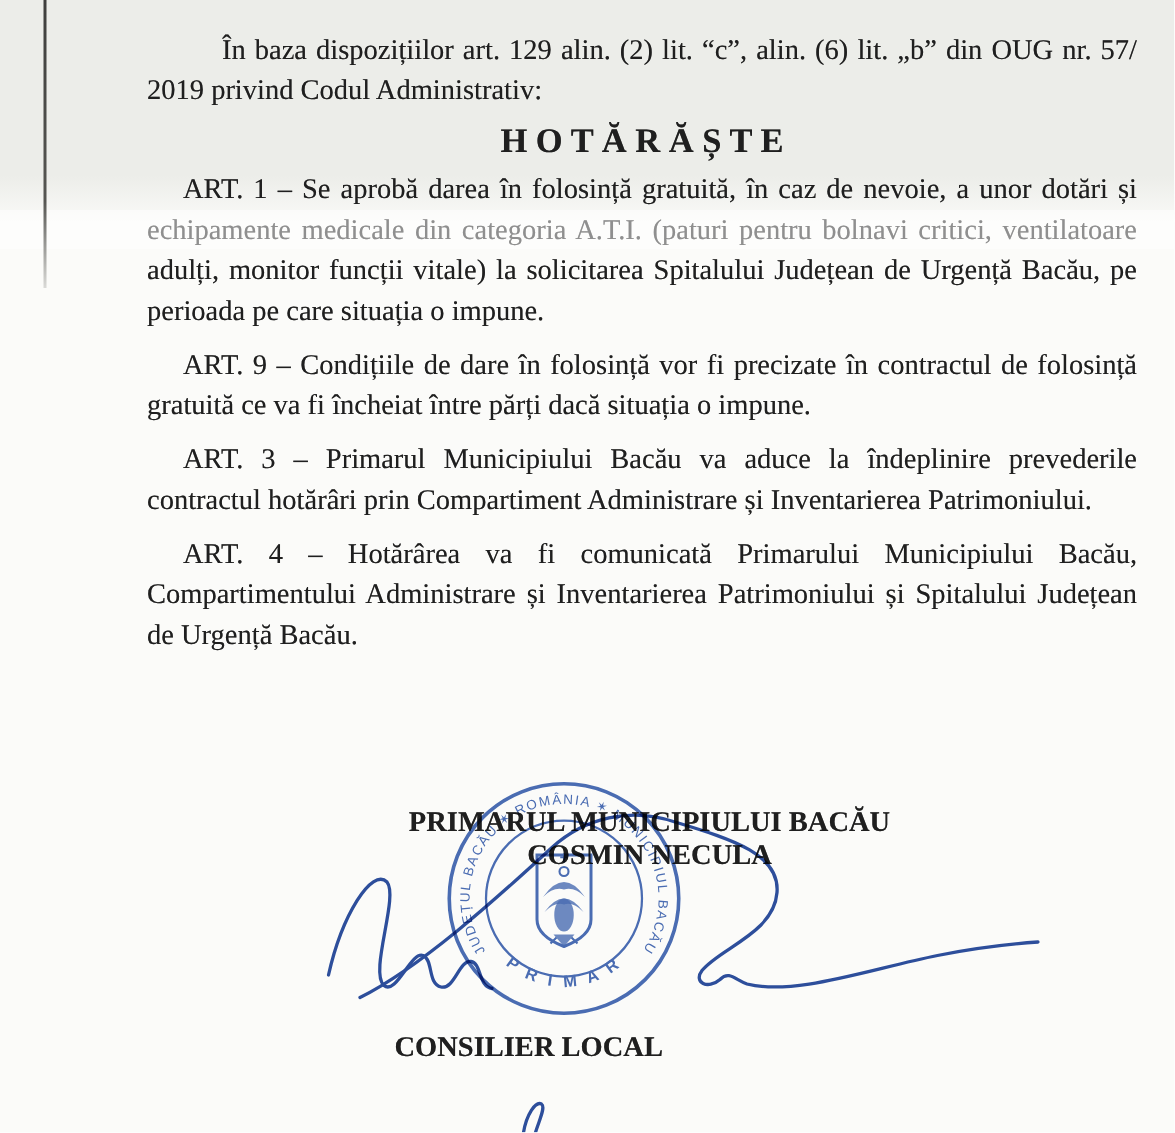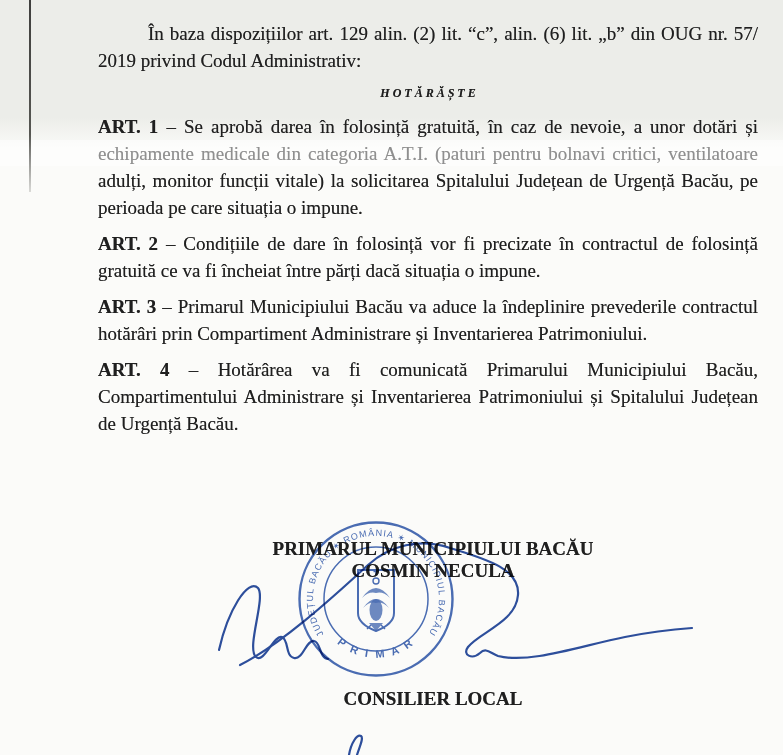--- a/index.html
+++ b/index.html
@@ -17,29 +17,29 @@
     background:linear-gradient(#ecedE9 0%,#ecede9 78%,rgba(236,237,233,0) 100%);}
   .fade-stripe{position:absolute;left:0;right:0;top:140px;height:26px;z-index:4;
     background:rgba(255,255,255,0.5);pointer-events:none;}
   .edge-line{position:absolute;left:29px;top:0;width:2px;height:192px;z-index:5;
     background:linear-gradient(#3f3f3d,#565652 70%,rgba(120,120,115,0.25));}
   
   .content{position:absolute;left:0;top:0;right:12px;padding:20px 13px 0 98px;z-index:1;}
   .content p{margin:0 0 9px;font-size:19px;line-height:27px;text-align:justify;
     text-shadow:0 0 .4px rgba(20,20,20,.55);}
   .intro{text-indent:50px;}
-  .heading{margin:6px 0;font-size:12px;font-weight:bold;text-align:center;
-    white-space:pre;line-height:27px;text-shadow:0 0 .4px rgba(20,20,20,.6);font-style:italic;}
+  .heading{margin:6px 0;font-size:23px;font-weight:bold;text-align:center;
+    white-space:pre;line-height:27px;text-shadow:0 0 .4px rgba(20,20,20,.6);}
   .intro{margin-bottom:6px !important;}
-  .art-label{font-weight:bold;}
+  .art-label{font-weight:normal;margin-left:24px;}
   
   .sig-mayor{position:absolute;left:263px;top:538px;width:340px;text-align:center;z-index:2;}
   .sig-mayor .t,.sig-councilor .t{font-size:19px;font-weight:bold;line-height:22px;
     text-shadow:0 0 .4px rgba(20,20,20,.6);}
-  .sig-councilor{position:absolute;left:263px;top:688px;width:340px;text-align:center;z-index:2;}
+  .sig-councilor{position:absolute;left:263px;top:688px;width:340px;text-align:left;z-index:2;}
   .stamp-svg{position:absolute;left:295px;top:518px;z-index:3;mix-blend-mode:multiply;
     opacity:.92;filter:blur(.3px);}
   .stamp-svg circle,.stamp-svg .ln{fill:none;stroke:var(--stamp);}
   .stamp-svg text{fill:var(--stamp);font-family:"Liberation Sans","DejaVu Sans",sans-serif;}
   .ring-text{font-size:9px;letter-spacing:1.1px;}
   .bottom-text{font-size:11px;font-weight:bold;letter-spacing:2.5px;}
   .eagle{stroke:var(--stamp);fill:none;stroke-width:1.4;}
   .eagle-fill{fill:var(--stamp);opacity:.8;stroke:none;}
   .sig-svg{position:absolute;left:200px;top:530px;z-index:3;mix-blend-mode:multiply;}
   .sig-svg path,.tail-svg path{fill:none;stroke:var(--sig);stroke-width:2.2;
@@ -54,21 +54,21 @@
   <div class="top-band"></div>
   <div class="edge-line"></div>
 
   <div class="content">
     <p class="intro">În baza dispozițiilor art. 129 alin. (2) lit. “c”, alin. (6) lit. „b” din OUG nr. 57/ 2019 privind Codul Administrativ:</p>
 
     <div class="heading">H O T Ă R Ă Ș T E</div>
 
     <p><span class="art-label">ART. 1</span> <span>– Se aprobă darea în folosință gratuită, în caz de nevoie, a unor dotări și echipamente medicale din categoria A.T.I. (paturi pentru bolnavi critici, ventilatoare adulți, monitor funcții vitale) la solicitarea Spitalului Județean de Urgență Bacău, pe perioada pe care situația o impune.</span></p>
 
-    <p><span class="art-label">ART. 2</span> <span>– Condițiile de dare în folosință vor fi precizate în contractul de folosință gratuită ce va fi încheiat între părți dacă situația o impune.</span></p>
+    <p><span class="art-label">ART. 9</span> <span>– Condițiile de dare în folosință vor fi precizate în contractul de folosință gratuită ce va fi încheiat între părți dacă situația o impune.</span></p>
 
     <p><span class="art-label">ART. 3</span> <span>– Primarul Municipiului Bacău va aduce la îndeplinire prevederile contractul hotărâri prin Compartiment Administrare și Inventarierea Patrimoniului.</span></p>
 
     <p><span class="art-label">ART. 4</span> <span>– Hotărârea va fi comunicată Primarului Municipiului Bacău, Compartimentului Administrare și Inventarierea Patrimoniului și Spitalului Județean de Urgență Bacău.</span></p>
 
   </div>
 
   <div class="fade-stripe"></div>
 
   <div class="sig-mayor">

